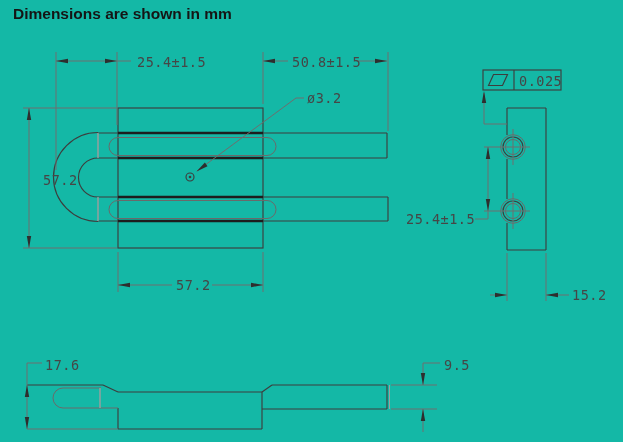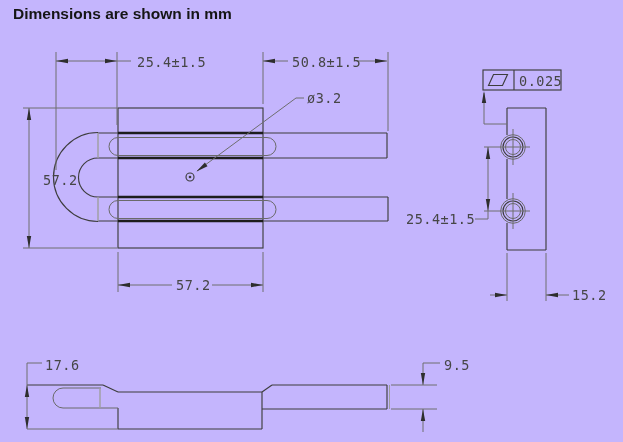--- a/index.html
+++ b/index.html
@@ -1,16 +1,16 @@
 <!DOCTYPE html>
 <html><head>
 <meta charset="utf-8">
 <style>
   html,body{margin:0;padding:0;background:#ffffff;}
-  .stage{position:relative;width:623px;height:442px;background:#c4b5fd;overflow:hidden;
+  .stage{position:relative;width:623px;height:442px;background:#14b8a6;overflow:hidden;
          font-family:"Liberation Sans", sans-serif;}
   .title{position:absolute;left:13px;top:5px;font-weight:bold;font-size:15.5px;color:#151515;}
   svg{position:absolute;left:0;top:0;}
   .g1{stroke:#3d3d3d;stroke-width:1.15;fill:none;stroke-linecap:butt;}
   .g2{stroke:#1d1d1d;stroke-width:2.4;fill:none;}
   .thin{stroke:#6a6a6a;stroke-width:1;fill:none;}
   .dim{stroke:#6e6e6e;stroke-width:1;fill:none;}
   .tick{stroke:#9e9e9e;stroke-width:1.4;fill:none;}
   .cap2{stroke:#9e9e9e;stroke-width:1;fill:none;}
   .arr{fill:#2e2e2e;stroke:none;}

